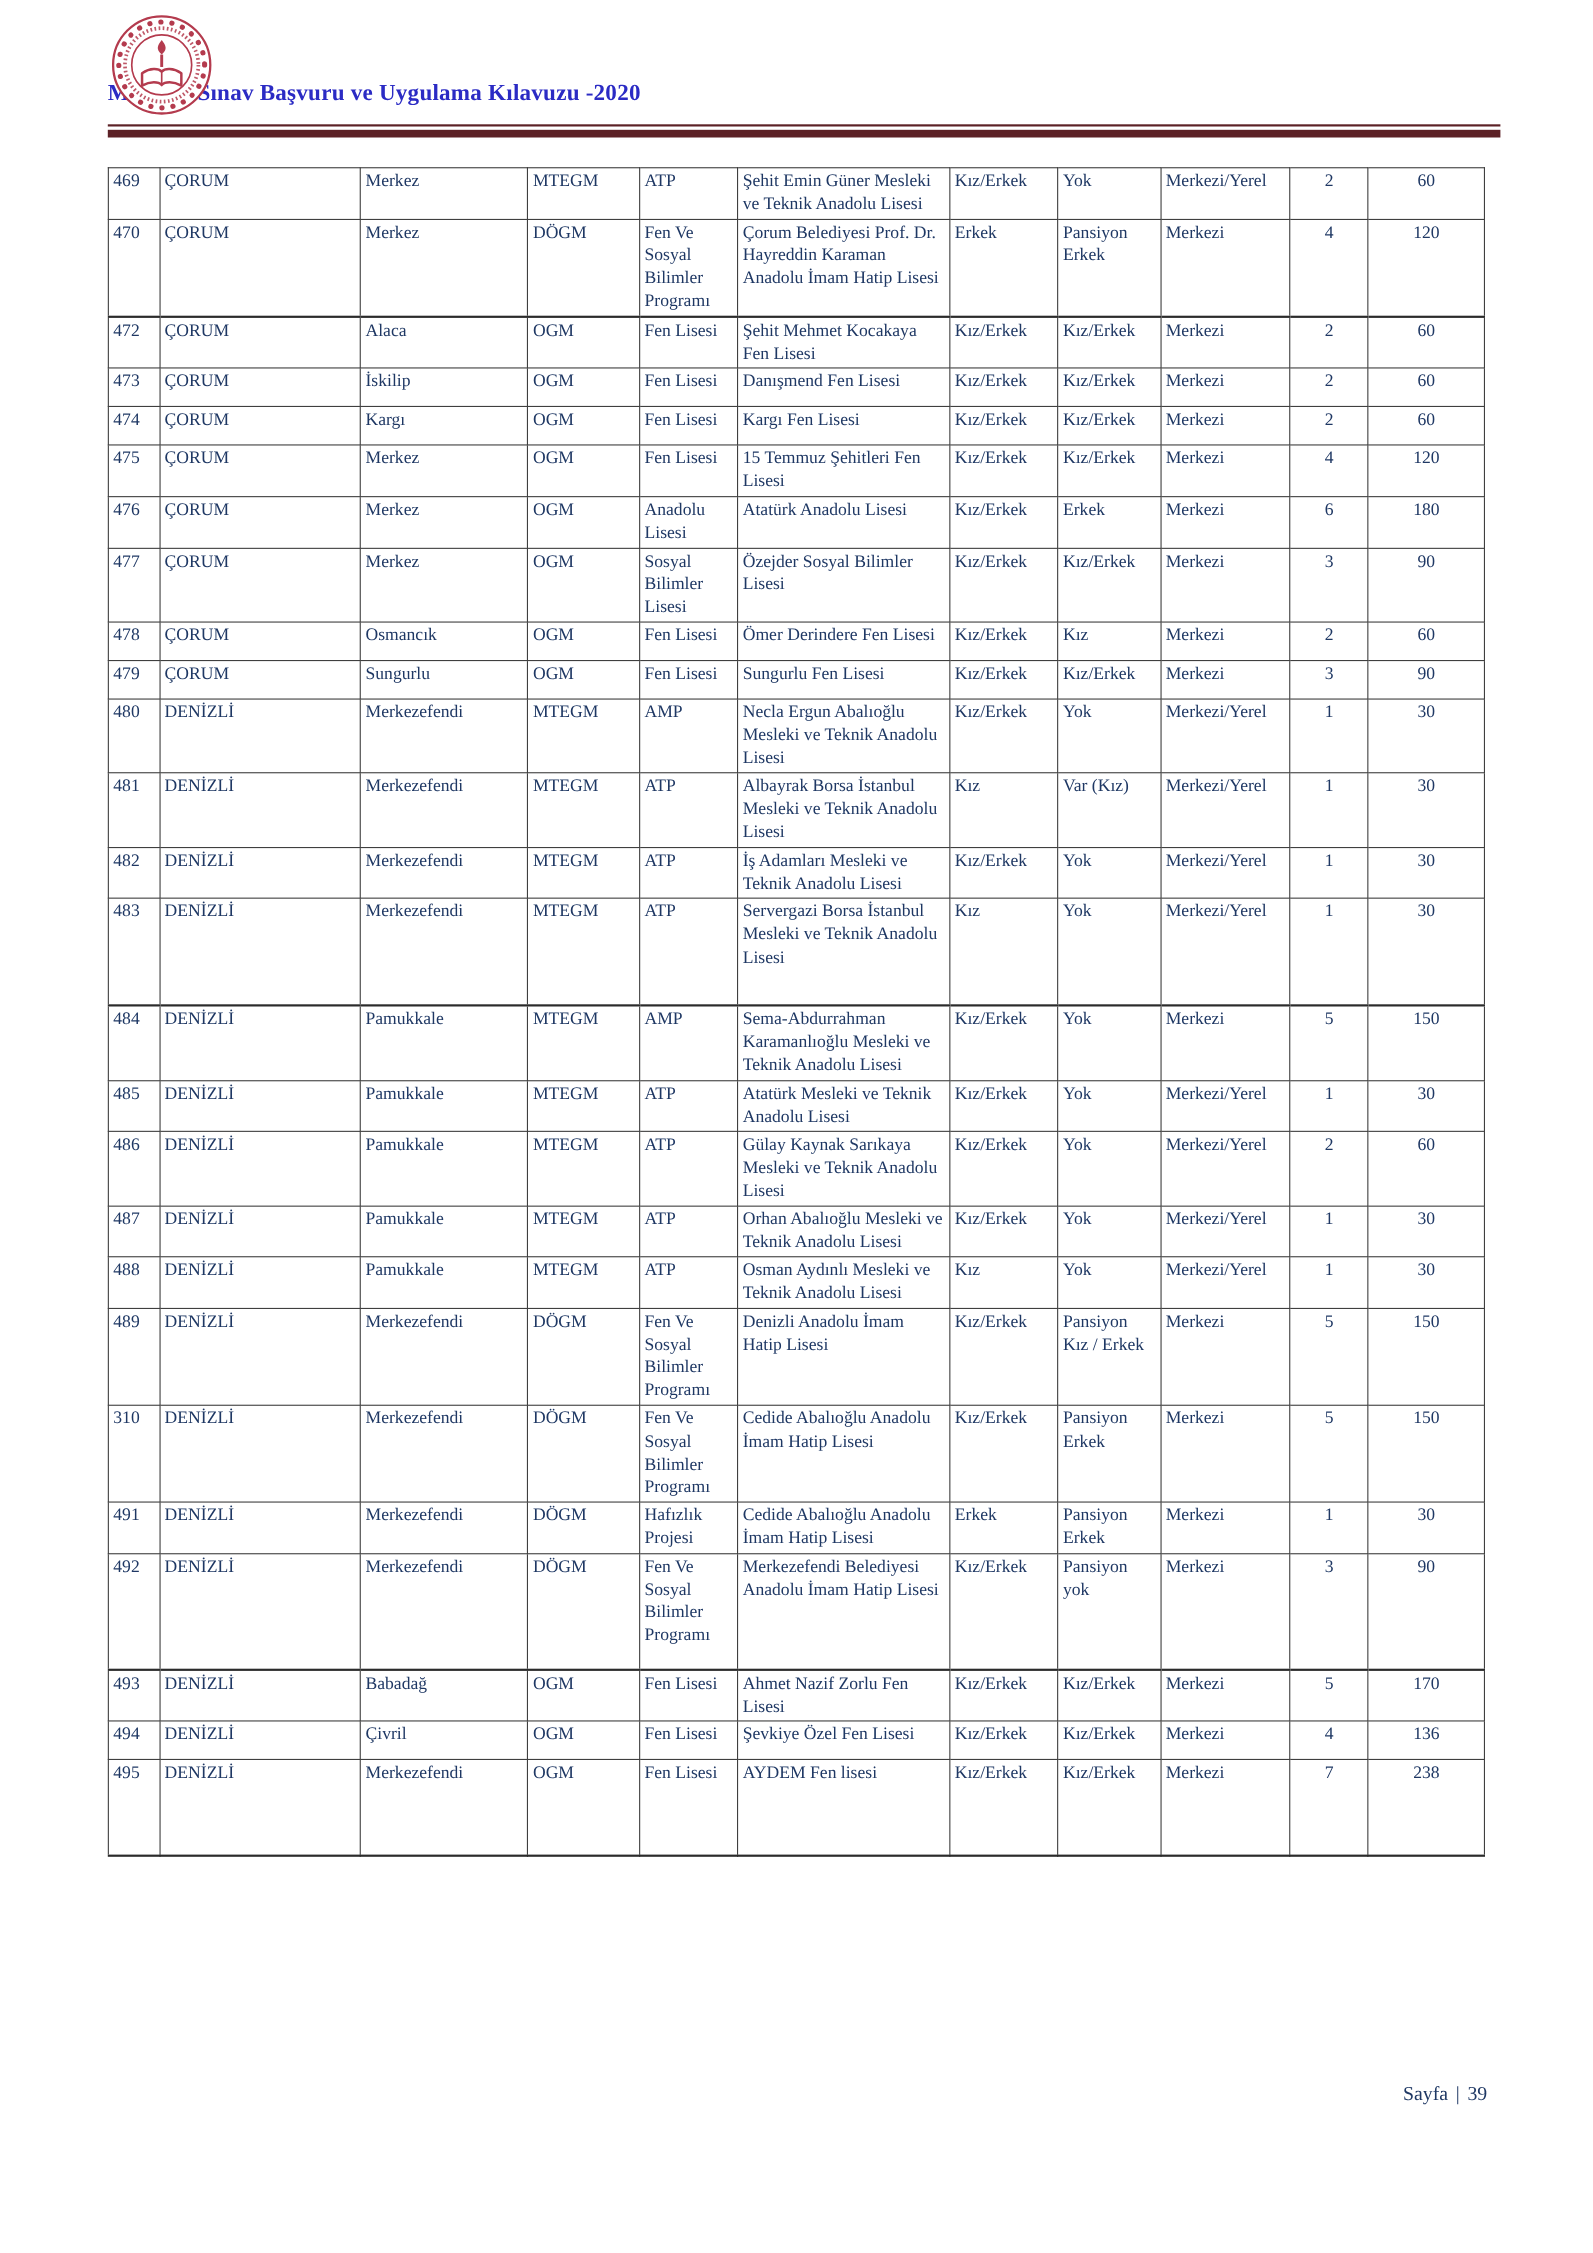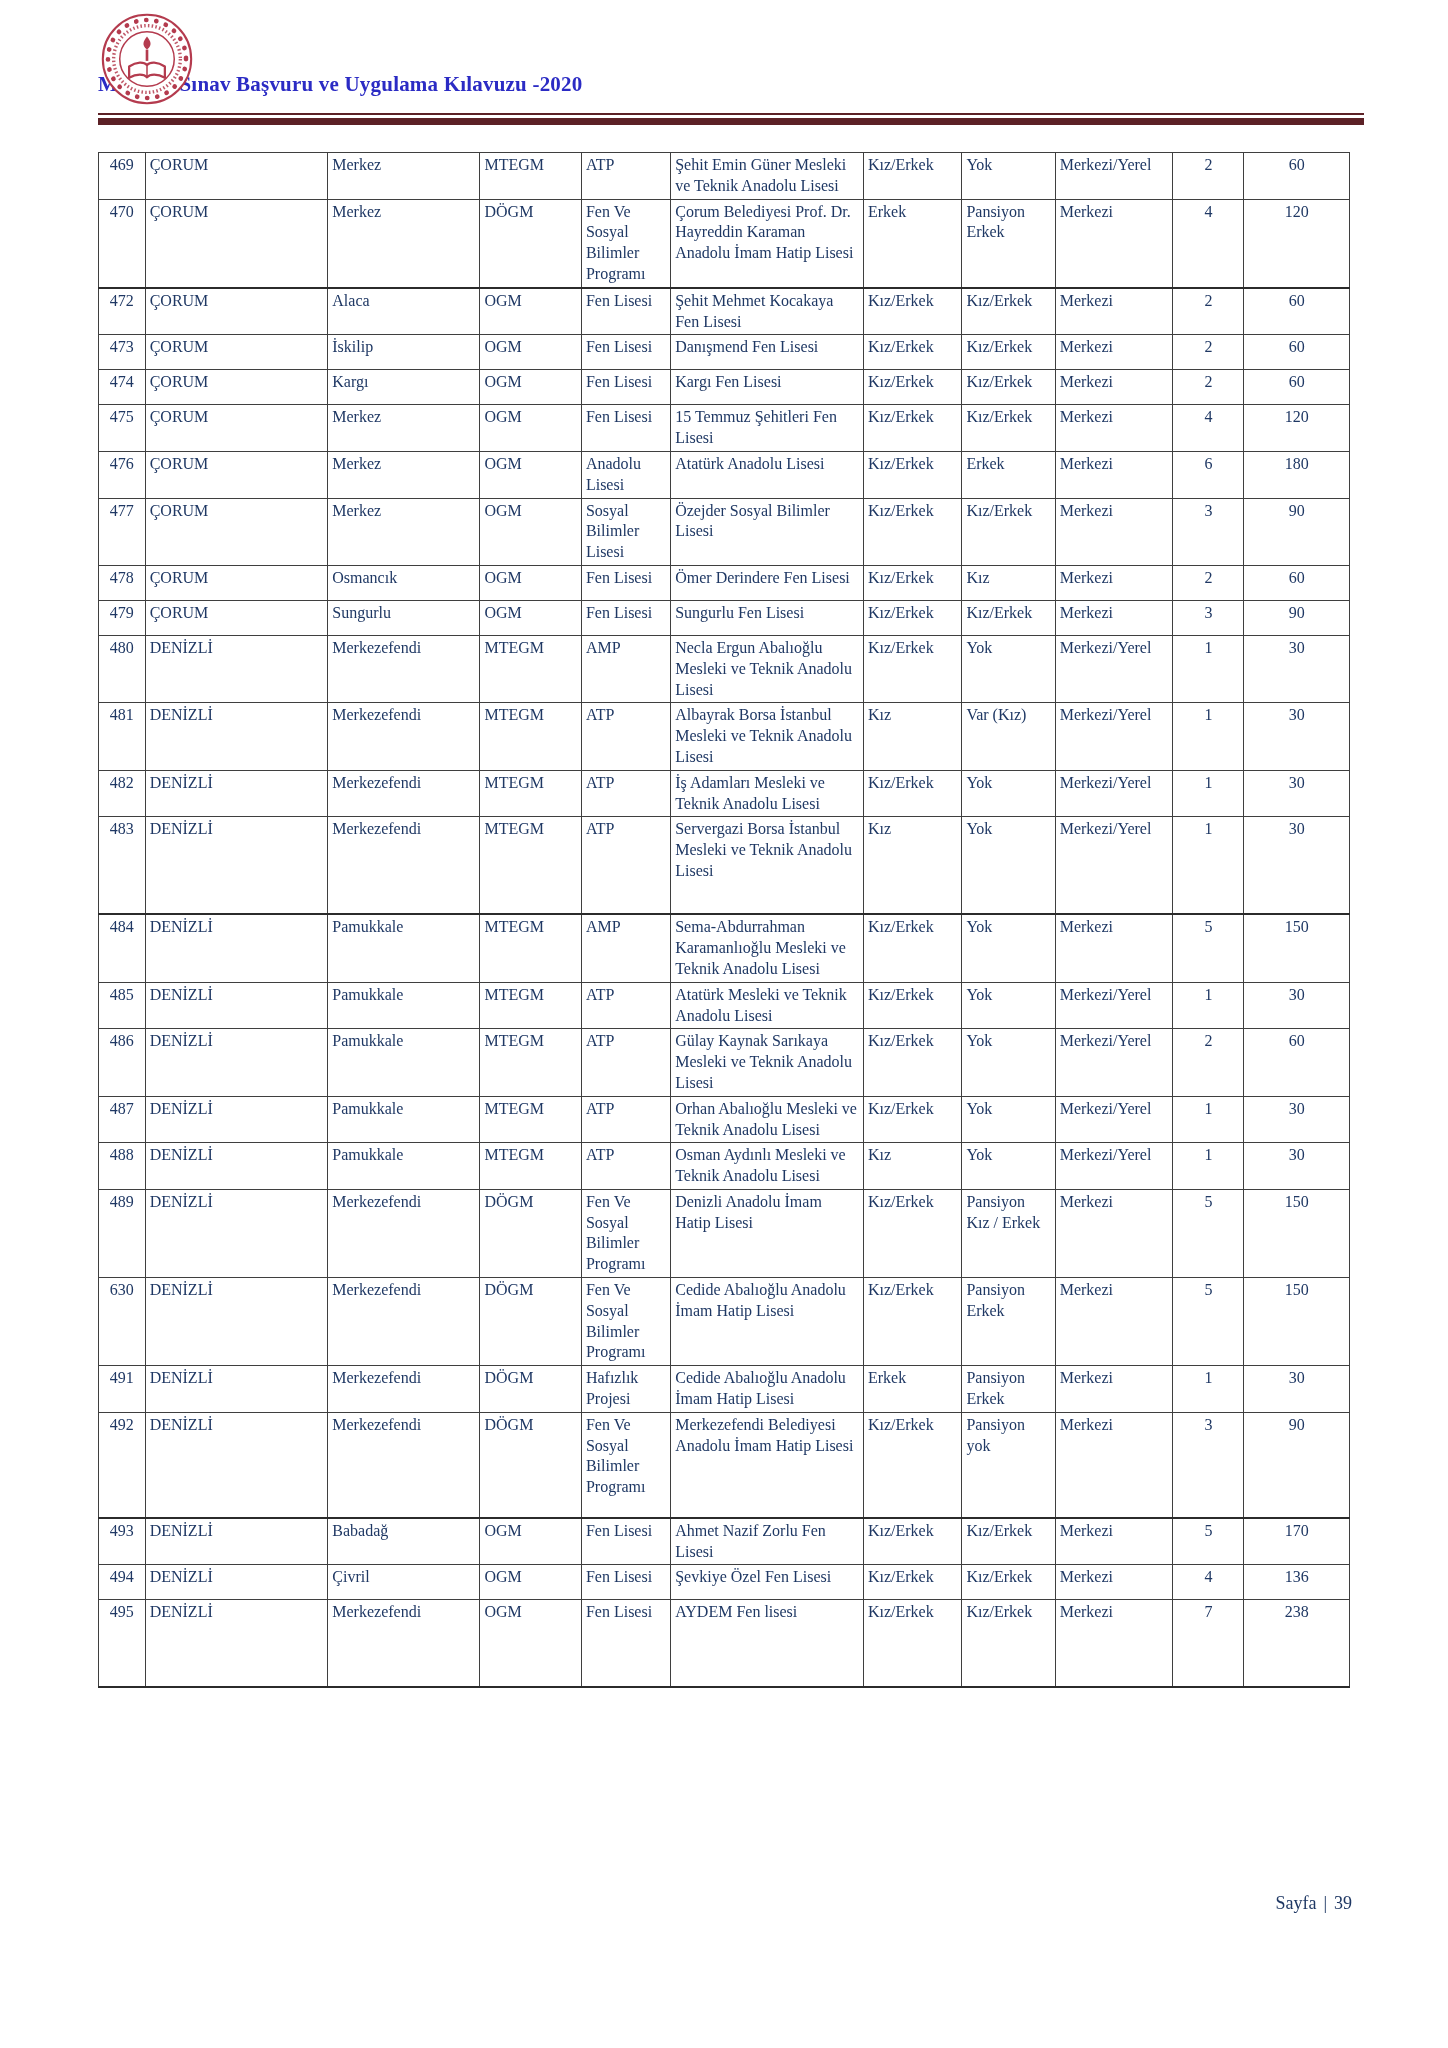--- a/index.html
+++ b/index.html
@@ -63,21 +63,21 @@
     border: 1px solid #3f3f3f;
     vertical-align: top;
     padding: 2px 4px;
     font-size: 16px;
     line-height: 1.3;
     color: var(--accent-text, #1F3864);
     overflow: hidden;
     height: 30px; 
   }
   table.school-table { border-bottom: 2px solid #2b2b2b; }
-  td.col-no       { text-align: center; font-family: Liberation Serif, serif; }
+  td.col-no       { text-align: left; font-family: Liberation Serif, serif; }
   td.col-classes,
   td.col-quota    { text-align: center; }
   tr.break-above td { border-top-width: 2px; border-top-color: #2b2b2b; }
   tr.tall-96  td { height: 92px; }
   tr.tall-104 td { height: 100px; }
   tr.tall-86  td { height: 82px; }
   
   .footer {
     position: absolute;
     top: 1893px;
@@ -388,21 +388,21 @@
             <td class="col-unit">DÖGM</td>
             <td class="col-program">Fen Ve Sosyal Bilimler Programı</td>
             <td class="col-school">Denizli Anadolu İmam Hatip Lisesi</td>
             <td class="col-gender">Kız/Erkek</td>
             <td class="col-boarding">Pansiyon Kız / Erkek</td>
             <td class="col-exam">Merkezi</td>
             <td class="col-classes">5</td>
             <td class="col-quota">150</td>
           </tr>
           <tr>
-            <td class="col-no">630</td>
+            <td class="col-no">310</td>
             <td class="col-province">DENİZLİ</td>
             <td class="col-district">Merkezefendi</td>
             <td class="col-unit">DÖGM</td>
             <td class="col-program">Fen Ve Sosyal Bilimler Programı</td>
             <td class="col-school">Cedide Abalıoğlu Anadolu İmam Hatip Lisesi</td>
             <td class="col-gender">Kız/Erkek</td>
             <td class="col-boarding">Pansiyon Erkek</td>
             <td class="col-exam">Merkezi</td>
             <td class="col-classes">5</td>
             <td class="col-quota">150</td>

